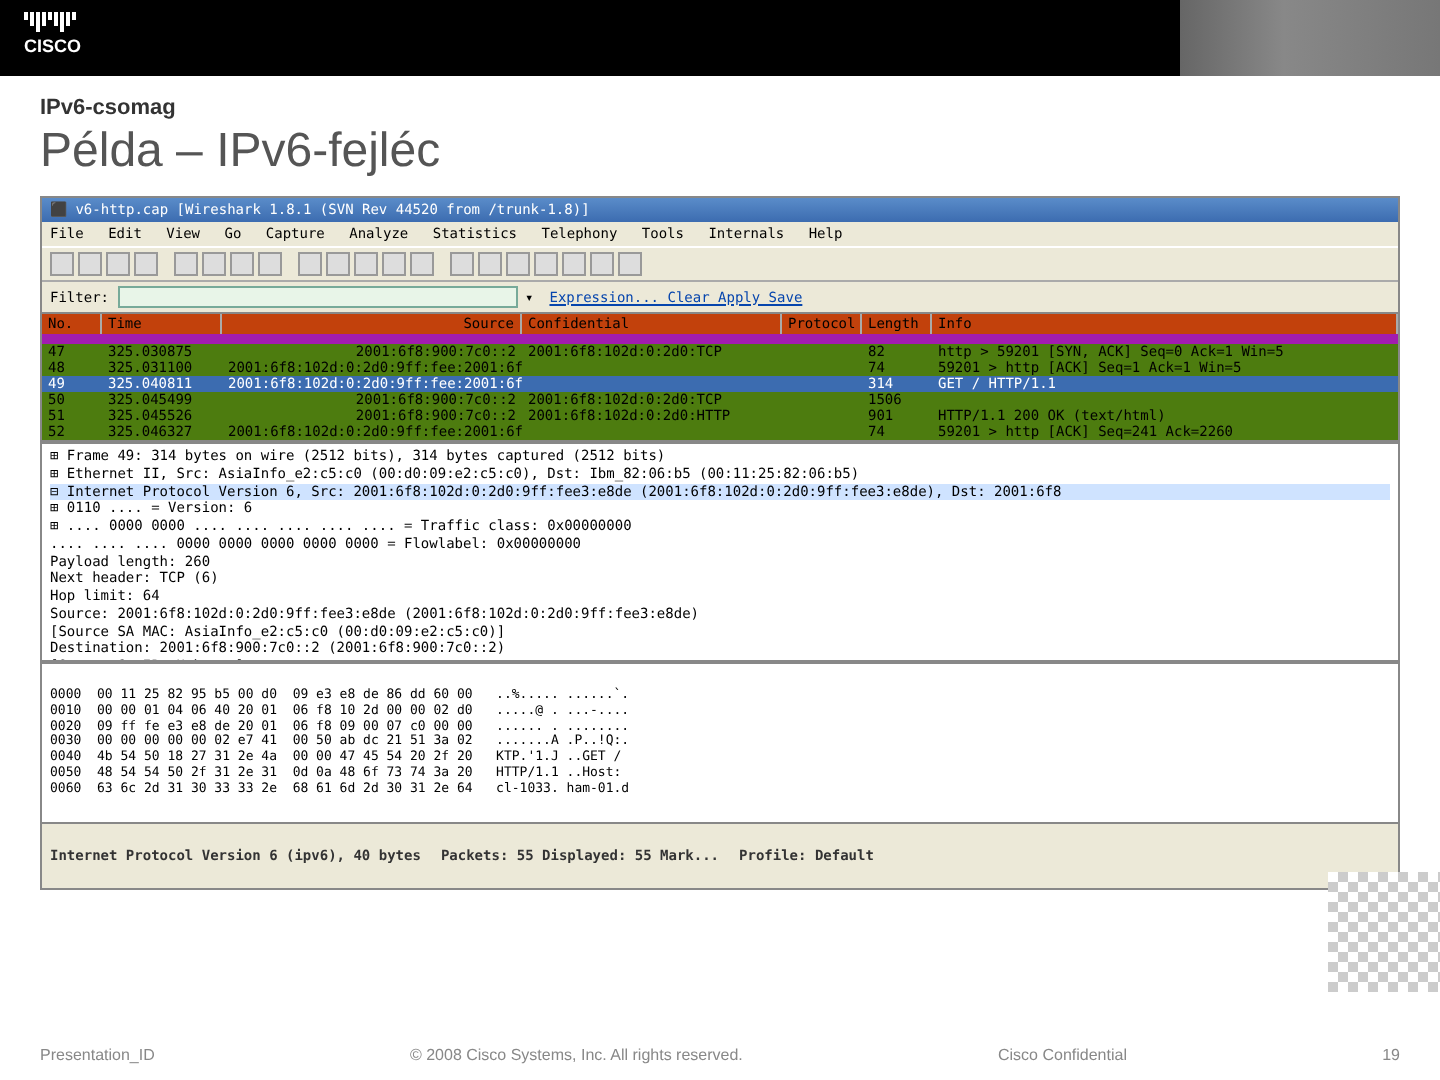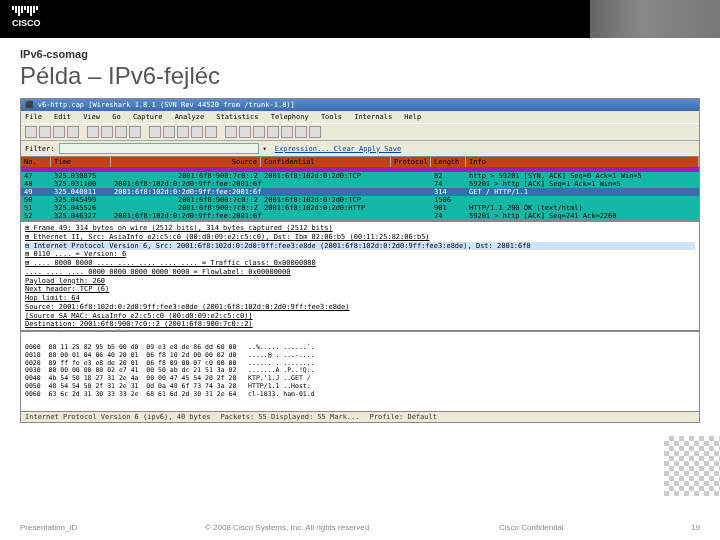--- a/index.html
+++ b/index.html
@@ -20,27 +20,27 @@
   .tool-ico { width: 12px; height: 12px; background: #ddd; border: 1px solid #999; display: inline-block; }
   .ws-filter { background: #ece9d8; padding: 2px 4px; display: flex; align-items: center; gap: 4px; }
   .ws-filter input { font-size: 7px; height: 11px; width: 200px; border: 1px solid #7a9; background: #e8f5e8; }
   .ws-filter .lbl { color: #000; }
   .ws-filter .lnk { color: #0645ad; text-decoration: underline; margin-left: 4px; }
   .pkt-head { display: flex; background: #c2410c; border-top: 1px solid #888; border-bottom: 5px solid #a21caf; font-weight: normal; }
   .pkt-head div { padding: 1px 3px; border-right: 1px solid #aaa; }
   .c-no { width: 30px; } .c-time { width: 60px; } .c-src { width: 150px; text-align: right; } .c-dst { width: 130px; } .c-proto { width: 40px; } .c-len { width: 35px; } .c-info { flex: 1; }
   .pkt-row { display: flex; white-space: nowrap; overflow: hidden; }
   .pkt-row div { padding: 0 3px; overflow: hidden; }
-  .bg-green { background: #14b8a6; }
+  .bg-green { background: #4d7c0f; }
   .bg-sel { background: #3c6cb0; color: #fff; }
-  .details { border-top: 2px solid #888; padding: 2px 4px; line-height: 1.25; max-height: 110px; overflow: hidden; text-decoration: underline; }
+  .details { border-top: 2px solid #888; padding: 2px 4px; line-height: 1.25; max-height: 110px; overflow: hidden; }
   .details .line { white-space: nowrap; }
   .details .hl-blue { background: #cfe3ff; display: inline-block; width: 100%; }
   .hex { border-top: 2px solid #888; padding: 12px 4px; line-height: 1.2; font-size: 6.5px; white-space: pre; overflow: hidden; }
-  .ws-status { background: #ece9d8; border-top: 1px solid #888; padding: 1px 4px; display: flex; gap: 10px; color: #333; }
+  .ws-status { background: #ece9d8; border-top: 1px solid #888; padding: 12px 4px; display: flex; gap: 10px; color: #333; font-weight: bold; }
   .footer { position: absolute; bottom: 8px; left: 20px; right: 20px; display: flex; justify-content: space-between; font-size: 8px; color: #888; }
   .checker { position: absolute; right: 0; top: 436px; width: 56px; height: 60px; background:
     repeating-conic-gradient(#ccc 0 25%, #fff 0 50%) 0 0/10px 10px; }
 </style>
 </head>
 <body>
 
 <div class="topbar">
   <div class="logo">
     <div class="logo-bars">

